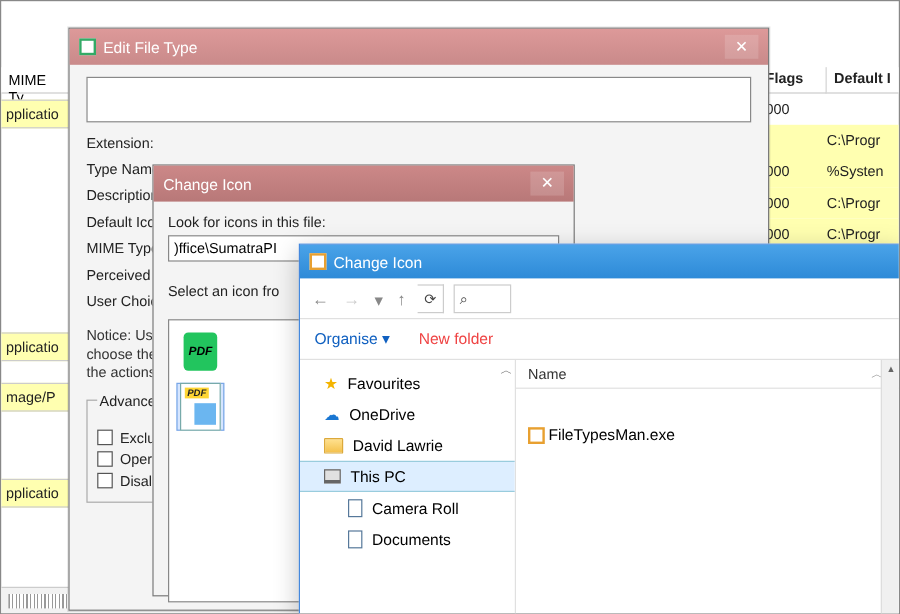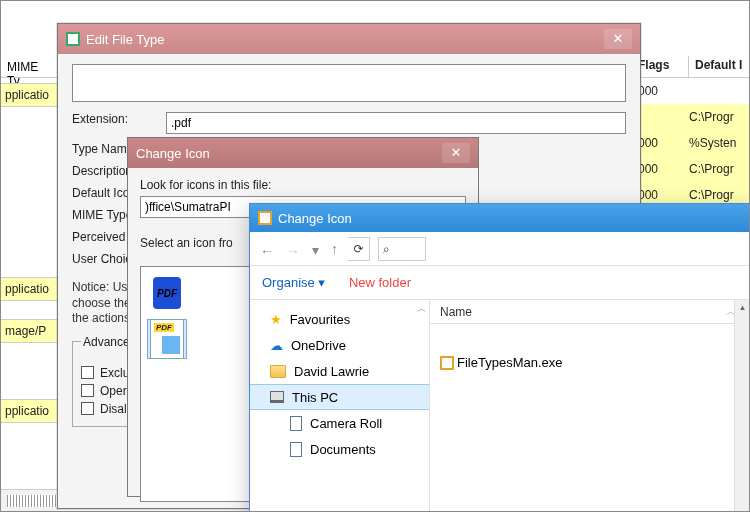--- a/index.html
+++ b/index.html
@@ -17,39 +17,39 @@
   .status-bar { position: absolute; left: 0; bottom: 0; width: 100%; height: 22px; background: #f2f2f2; border-top: 1px solid #ccc; display: flex; align-items: center; }
   .status-handle { width: 60px; height: 12px; margin-left: 6px; background: repeating-linear-gradient(90deg,#999,#999 1px,#fff 1px,#fff 3px); }
 
   
   .edit-dlg { position: absolute; left: 56px; top: 22px; width: 584px; height: 486px; background: #f4f4f4; border: 1px solid #7a7a7a; box-shadow: 0 0 0 1px rgba(0,0,0,.1); }
   .edit-title { height: 30px; background: linear-gradient(#d99, #c98a8a); color: #fff; display: flex; align-items: center; padding: 0 8px; font-size: 13px; }
   .edit-title .tico { width: 14px; height: 14px; background: #fff; border: 2px solid #3a6; margin-right: 6px; }
   .edit-close { margin-left: auto; width: 28px; height: 20px; background: rgba(255,255,255,.15); color: #fff; text-align: center; line-height: 20px; cursor: pointer; }
   .edit-body { padding: 10px 14px; font-size: 12px; color: #222; }
   .big-edit { width: 100%; height: 38px; border: 1px solid #888; background: #fff; margin-bottom: 10px; }
-  .row-label { display: flex; align-items: flex-start; margin-bottom: 8px; }
+  .row-label { display: flex; align-items: flex-end; margin-bottom: 8px; }
   .row-label .lab { width: 94px; }
   .row-label .field { flex: 1; height: 22px; border: 1px solid #888; background: #fff; padding: 2px 4px; font-size: 12px; }
   .notice { margin-top: 14px; font-size: 12px; color: #333; line-height: 1.3; width: 70px; }
   .advance-group { margin-top: 14px; border: 1px solid #aaa; padding: 6px 8px 10px; width: 70px; }
   .advance-group .gtitle { font-size: 12px; position: relative; top: -13px; background: #f4f4f4; display: inline-block; padding: 0 2px; }
   .chk { display: flex; align-items: center; margin-top: 4px; font-size: 12px; }
   .chk .box { width: 13px; height: 13px; border: 1px solid #555; margin-right: 6px; background: #fff; }
 
   
   .ci1 { position: absolute; left: 126px; top: 136px; width: 352px; height: 360px; background: #f4f4f4; border: 1px solid #7a7a7a; }
   .ci1-title { height: 30px; background: linear-gradient(#c88, #b87878); color: #fff; display: flex; align-items: center; padding: 0 8px; font-size: 13px; }
   .ci1-close { margin-left: auto; width: 28px; height: 20px; background: rgba(255,255,255,.15); color: #fff; text-align: center; line-height: 20px; cursor: pointer; }
   .ci1-body { padding: 10px 12px; font-size: 12px; color: #222; }
   .ci1-in { width: 100%; height: 22px; border: 1px solid #888; background: #fff; padding: 2px 4px; margin-top: 4px; font-size: 12px; }
   .icon-list { margin-top: 16px; border: 1px solid #888; background: #fff; width: 118px; height: 236px; padding: 6px; }
   .icon-list .ico { width: 40px; height: 40px; margin-bottom: 6px; display: flex; align-items: center; justify-content: center; border: 1px solid transparent; }
   .icon-list .ico.sel { background: #d6e6ff; border-color: #7aa7e6; }
-  .pdf-icon1 { width: 28px; height: 32px; background: #1d4ed8; border-radius: 4px; display: flex; align-items: center; justify-content: center; font-weight: bold; font-size: 10px; color: #000; font-style: italic; }
+  .pdf-icon1 { width: 28px; height: 32px; background: #22c55e; border-radius: 4px; display: flex; align-items: center; justify-content: center; font-weight: bold; font-size: 10px; color: #000; font-style: italic; }
   .pdf-icon2 { width: 34px; height: 40px; background: #fff; border: 1px solid #7aa; position: relative; }
   .pdf-icon2::before { content: "PDF"; position: absolute; top: 3px; left: 3px; font-size: 8px; background: #ffd633; padding: 0 2px; font-weight: bold; font-style: italic; }
   .pdf-icon2::after { content: ""; position: absolute; bottom: 4px; right: 3px; width: 18px; height: 18px; background: #6bb6f0; }
 
   
   .ci2 { position: absolute; left: 248px; top: 202px; width: 502px; height: 310px; background: #fff; border: 1px solid #4488dd; box-shadow: 0 6px 20px rgba(0,0,0,.25); }
   .ci2-title { height: 28px; background: linear-gradient(#4aa3e8, #2d8ad8); color: #fff; display: flex; align-items: center; padding: 0 8px; font-size: 13px; }
   .ci2-title .tico { width: 14px; height: 14px; background: #fff; border: 2px solid #e8a030; margin-right: 6px; }
   .ci2-nav { height: 34px; display: flex; align-items: center; padding: 0 8px; border-bottom: 1px solid #e0e0e0; gap: 8px; color: #555; font-size: 14px; }
   .nav-btn { color: #888; cursor: pointer; padding: 0 2px; }
@@ -111,21 +111,20 @@
 <div class="edit-dlg">
   <div class="edit-title">
     <span class="tico"></span>
     <span>Edit File Type</span>
     <span class="edit-close">✕</span>
   </div>
   <div class="edit-body">
     <div class="big-edit"></div>
     <div class="row-label">
       <span class="lab">Extension:</span>
-      <input class="field" value=".pdf" style="">
     </div>
     <div class="row-label">
         <span class="lab">Type Name</span>
       </div>
     <div class="row-label">
         <span class="lab">Description</span>
       </div>
     <div class="row-label">
         <span class="lab">Default Ico</span>
       </div>

